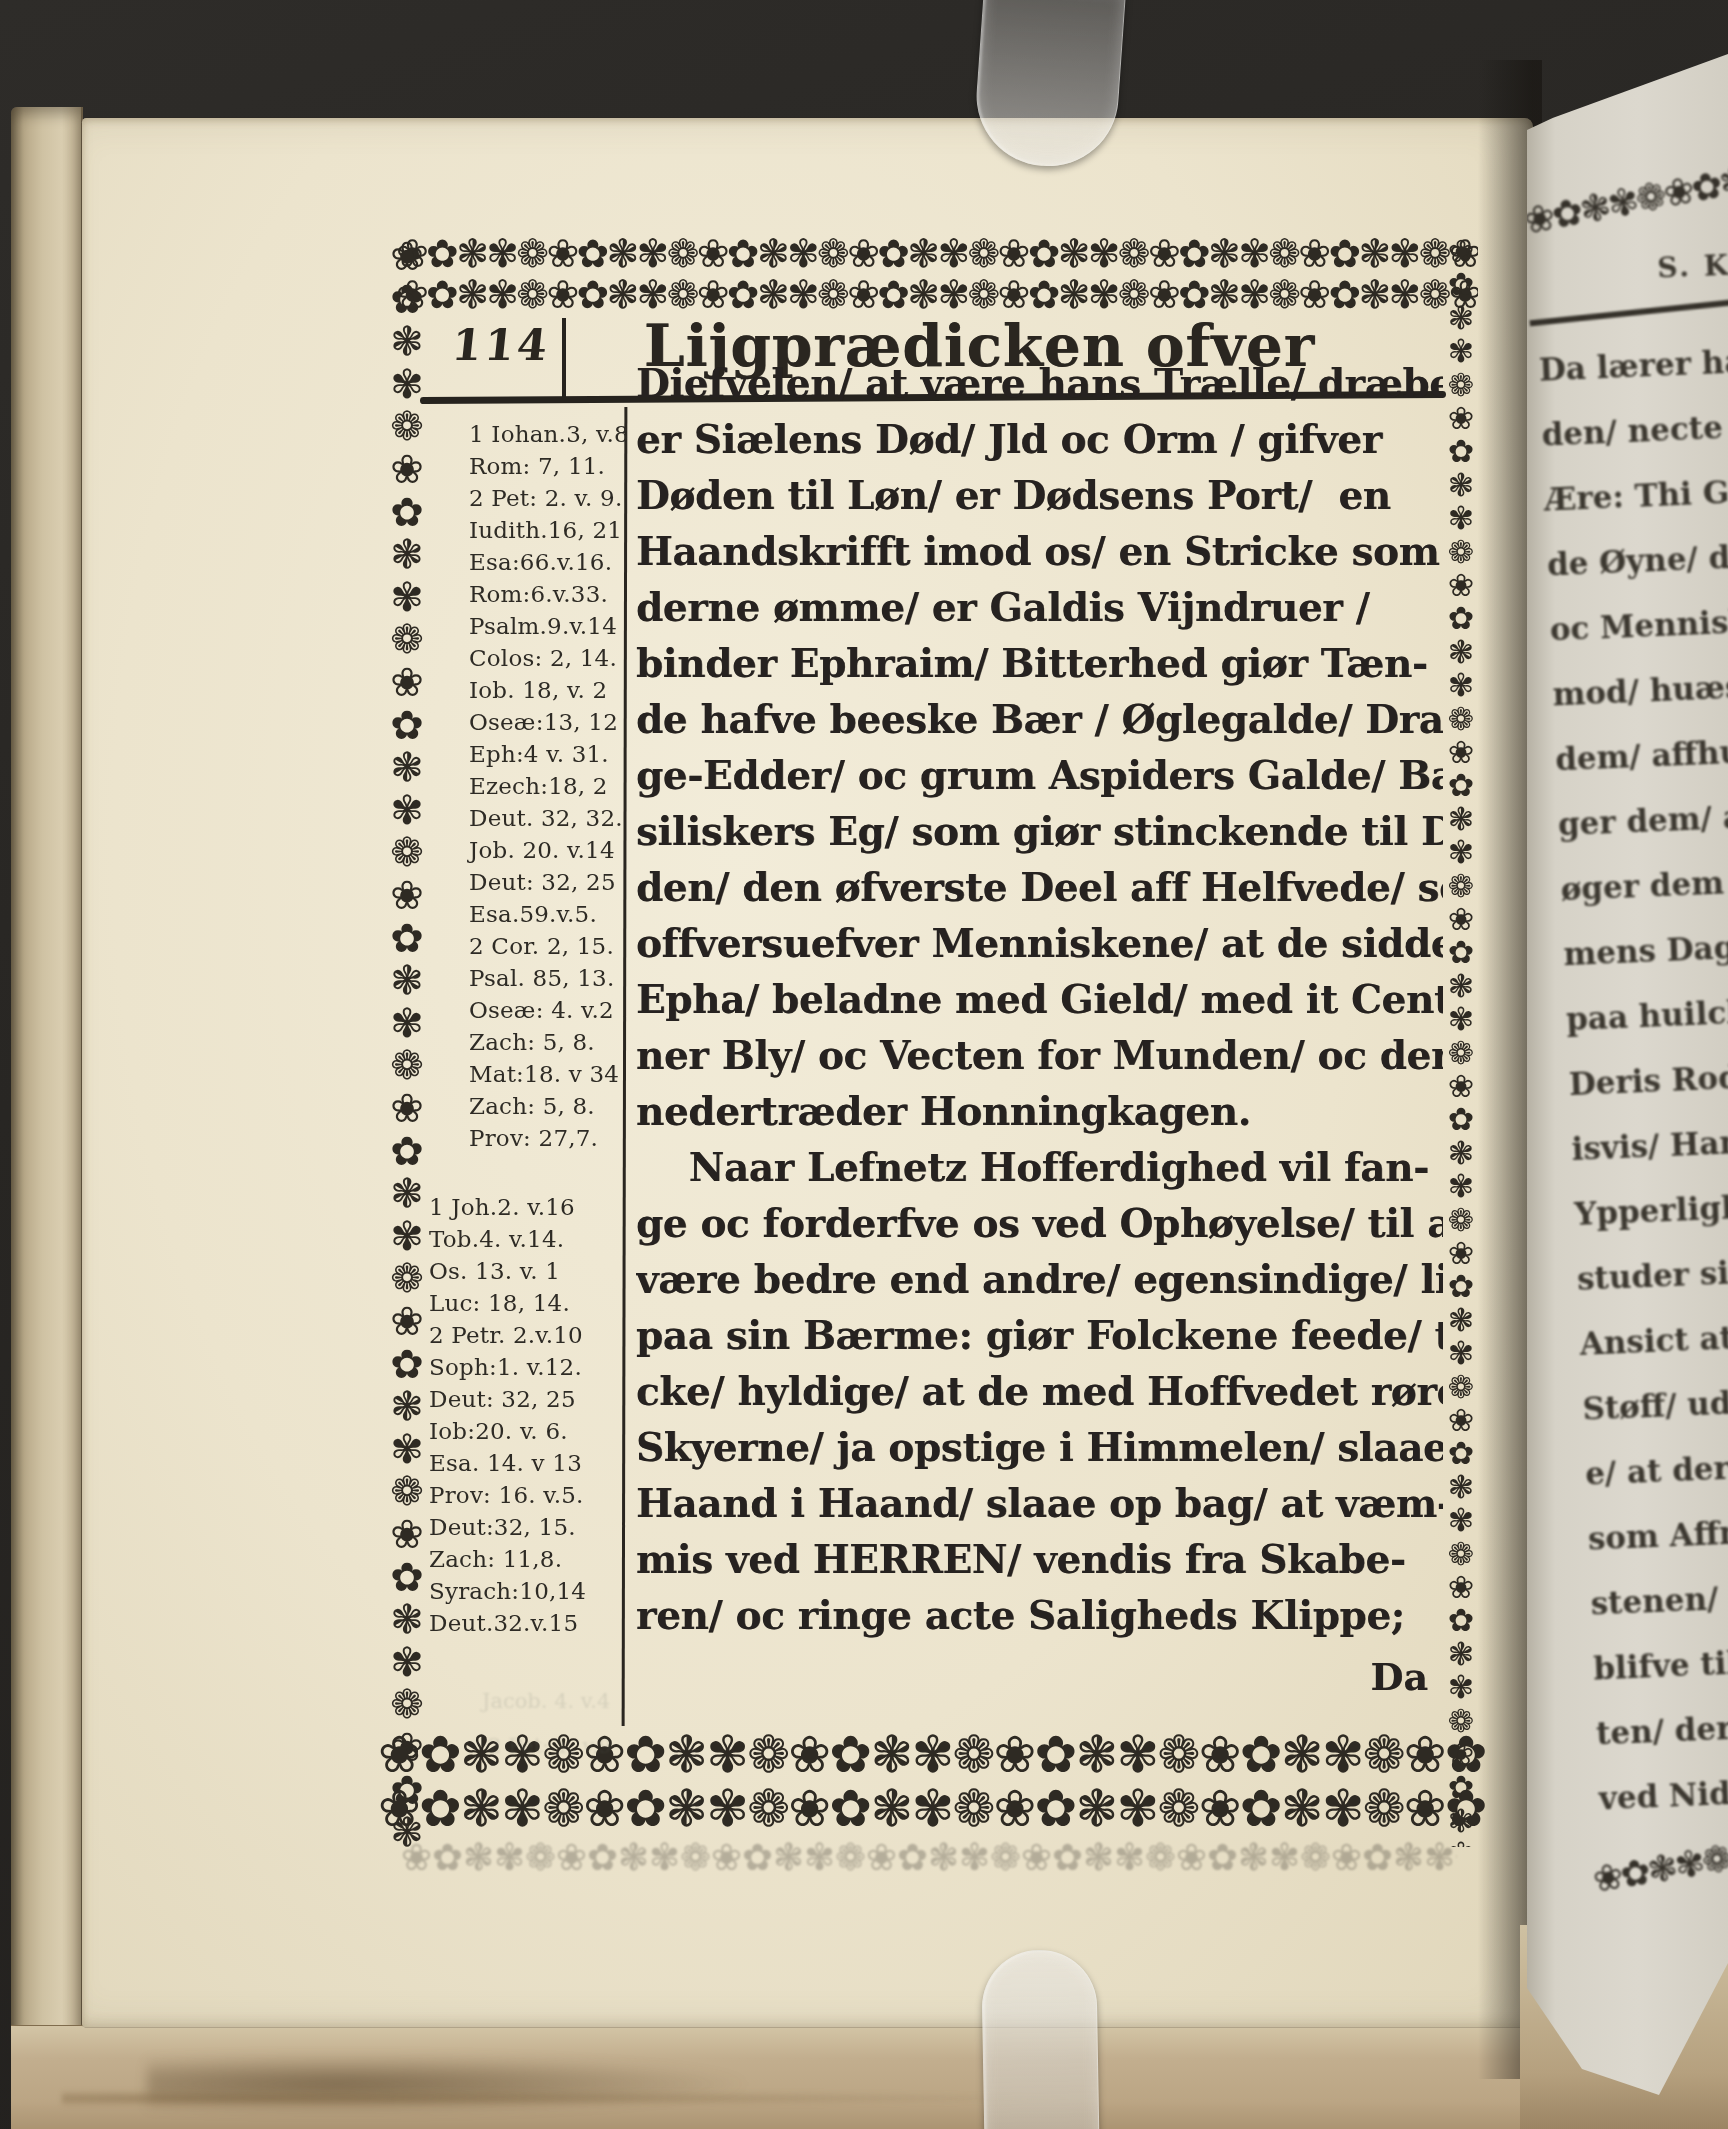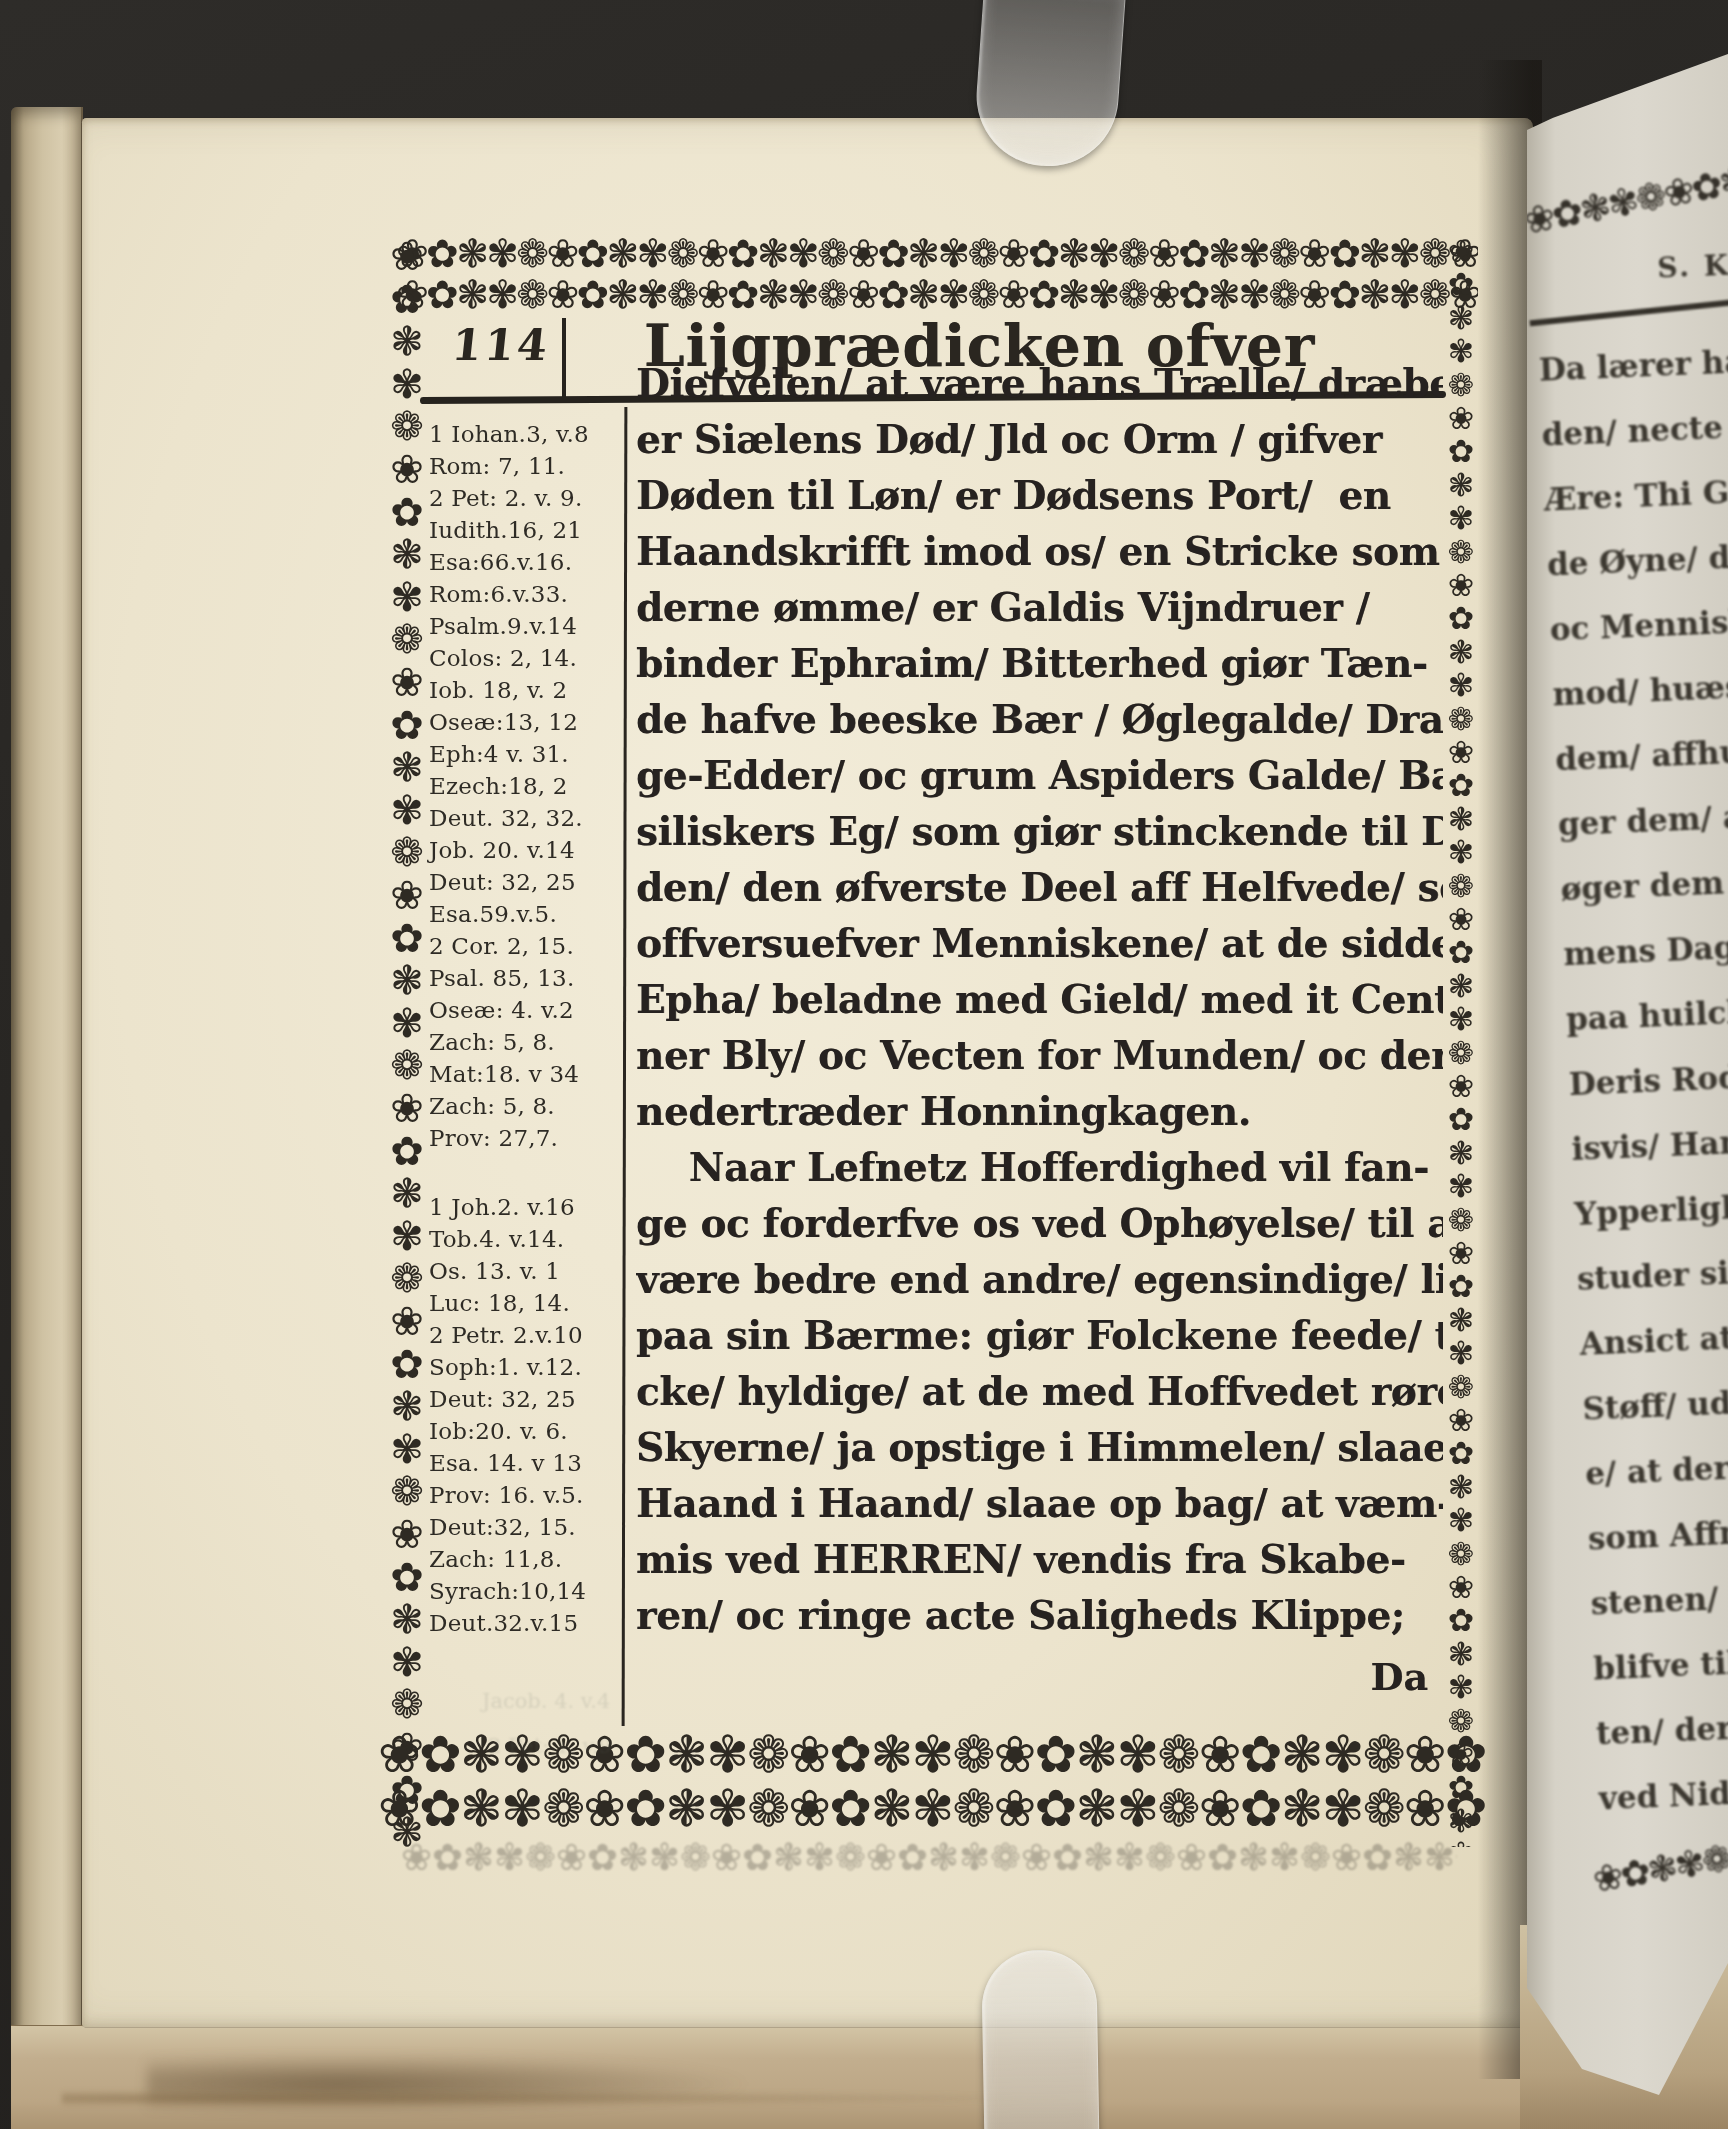--- a/index.html
+++ b/index.html
@@ -52,21 +52,21 @@
                  font-size:58px; font-weight:700; letter-spacing:0.9px;
                  text-shadow:0.4px 0.4px 0 rgba(38,33,26,.65); }
   #header-rule { position:absolute; left:338px; top:276px; width:1026px; height:6.8px;
                  background:#26231e; border-radius:3.4px; transform:rotate(-.35deg); }
 
   #col-rule { position:absolute; left:541px; top:289px; width:3.4px; height:1319px;
               background:#2a2620; transform:rotate(.12deg); }
 
   .margin-col { position:absolute; left:347px; width:192px; font-size:23px; line-height:32px;
                 color:#2e2b25; letter-spacing:0.2px; white-space:nowrap; overflow:visible; }
-  #margin-group1 { top:300px; }
+  #margin-group1 { top:300px;margin-left:40px; }
   #margin-group2 { top:1073px; }
   .ghost-ref { position:absolute; font-size:21px; color:#6a7268; opacity:.17; filter:blur(0.9px); white-space:nowrap; }
   #ghost-ref-1 { left:400px; top:1571px; }
   #ghost-ref-2 { left:406px; top:1616px; }
 
   #body-col { position:absolute; left:554px; top:237px; width:807px; overflow:hidden; height:1380px; }
   #body-col .bl { white-space:pre; font-size:39px; line-height:56px; font-weight:700;
                   letter-spacing:-0.4px; color:#262220; text-shadow:0.4px 0.4px 0 rgba(38,33,26,.55); }
   #catchword { position:absolute; left:554px; top:1536px; width:792px; text-align:right;
                font-size:38px; font-weight:700; color:#262220; text-shadow:0.4px 0.4px 0 rgba(38,33,26,.55); }

